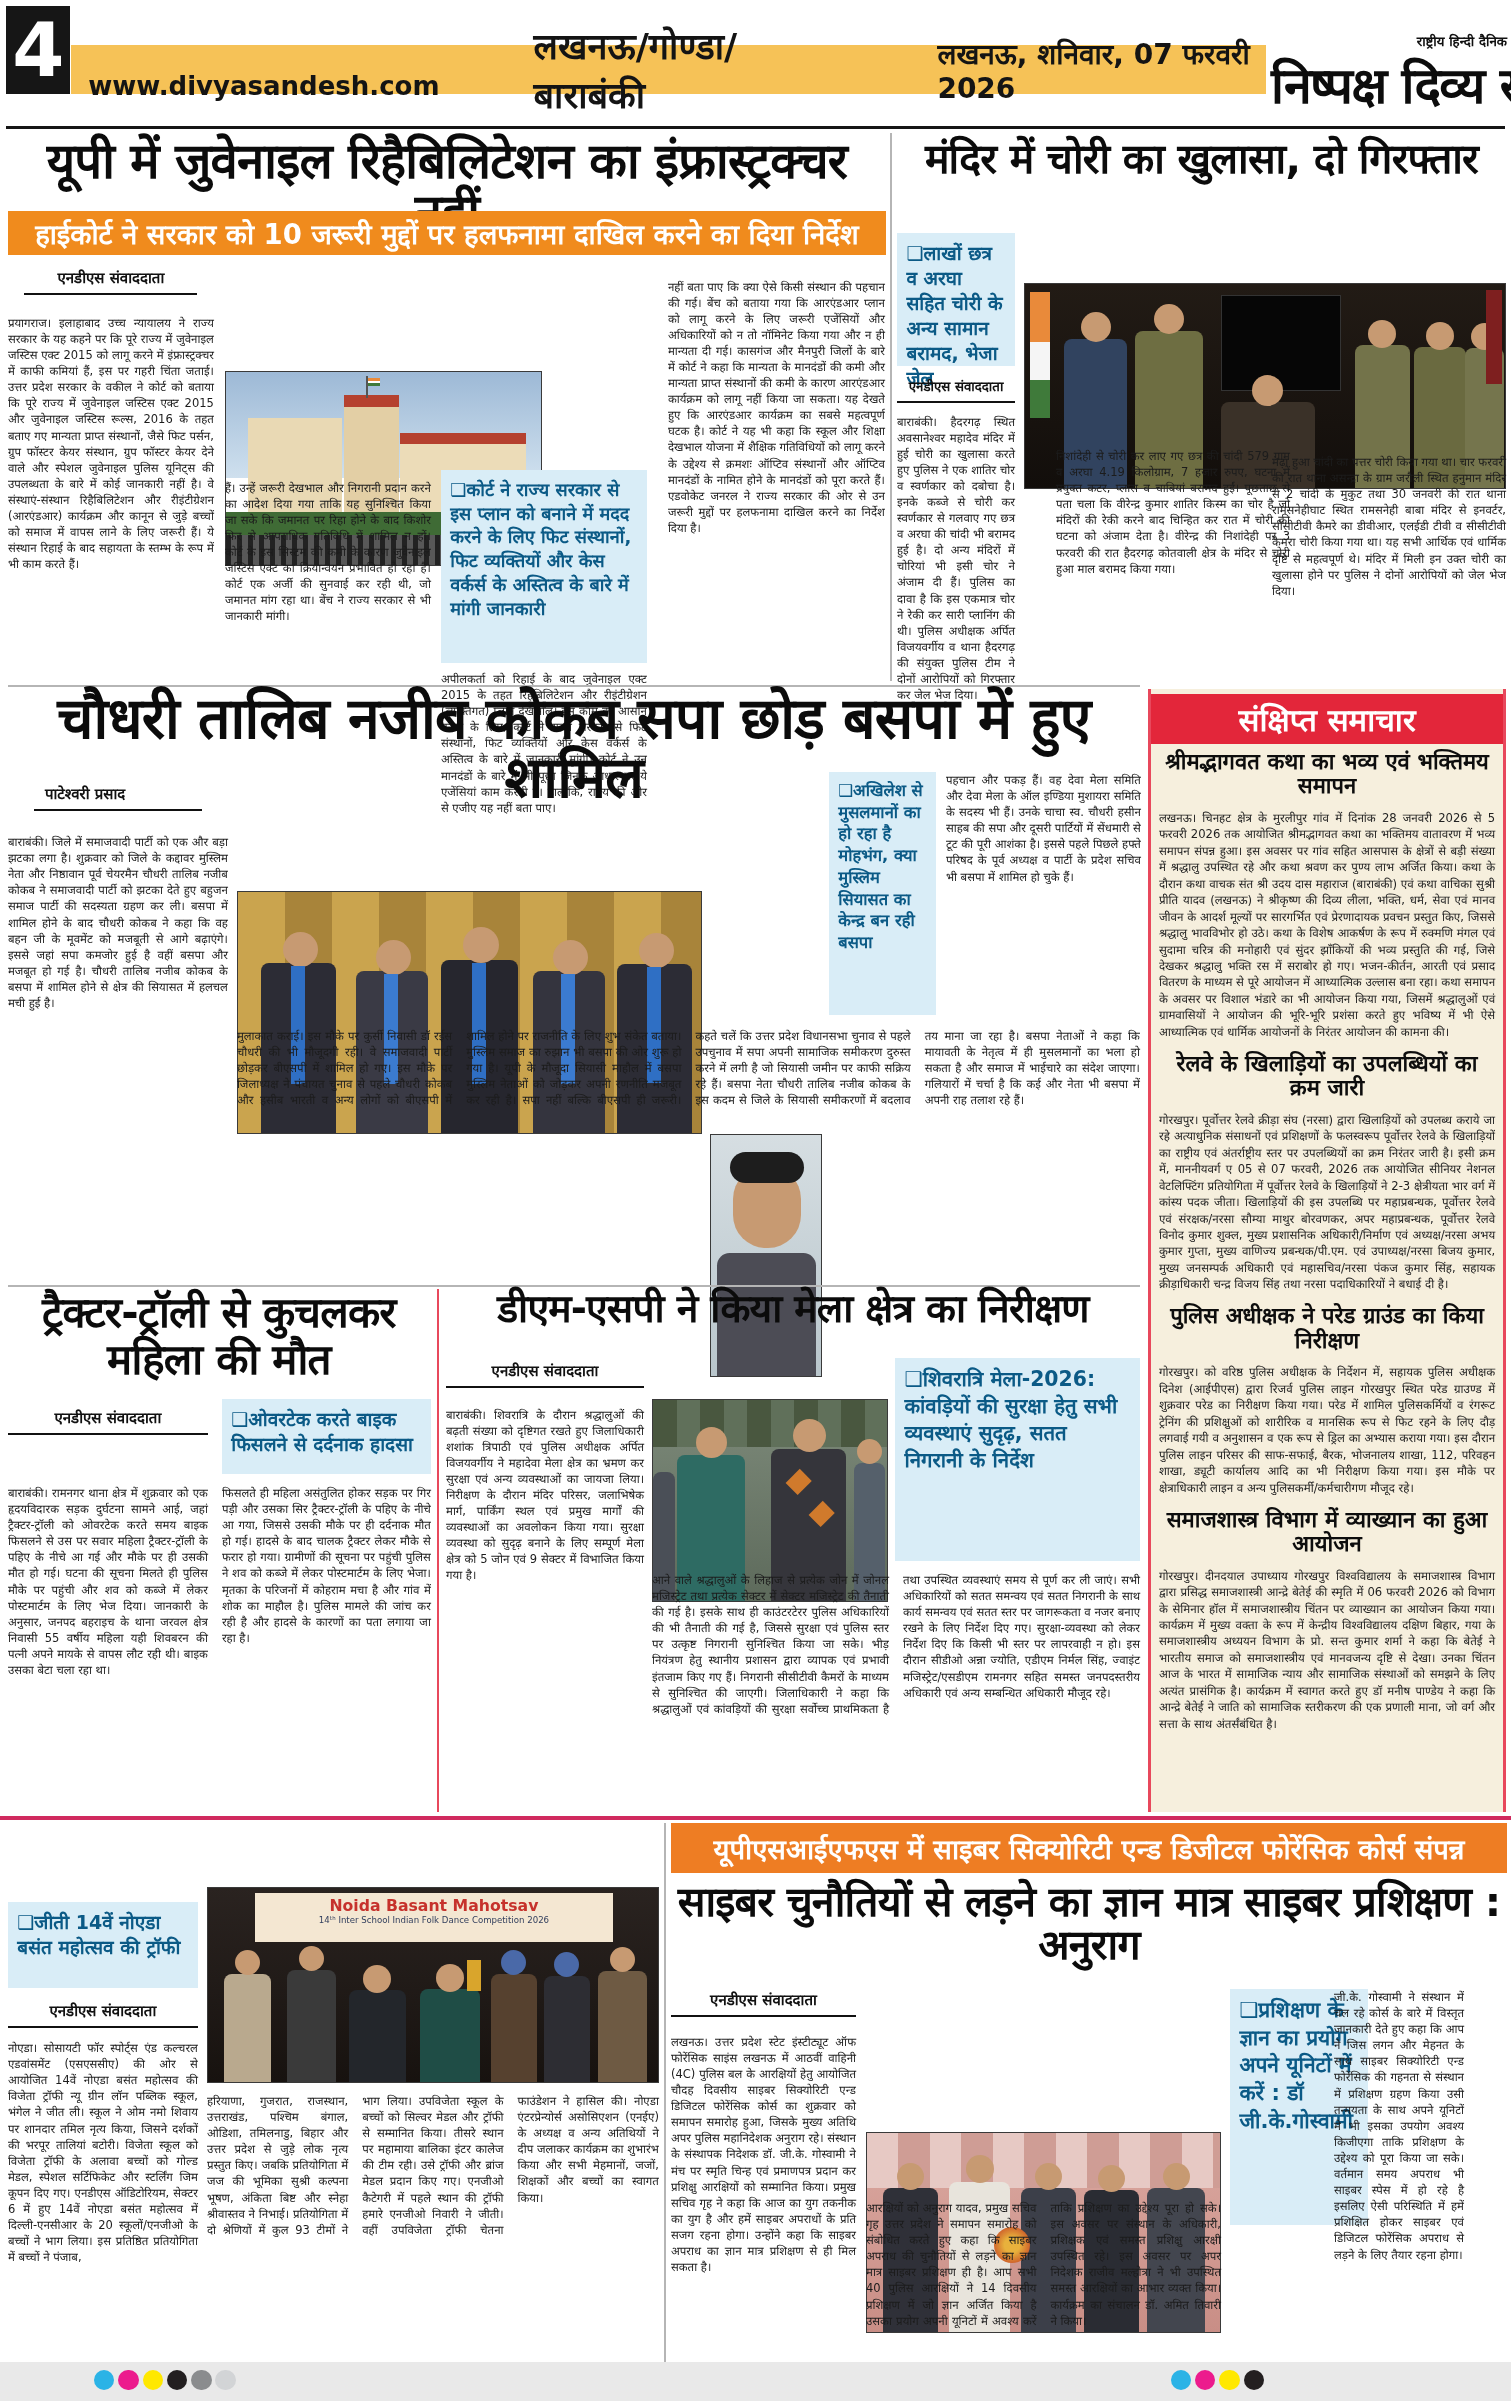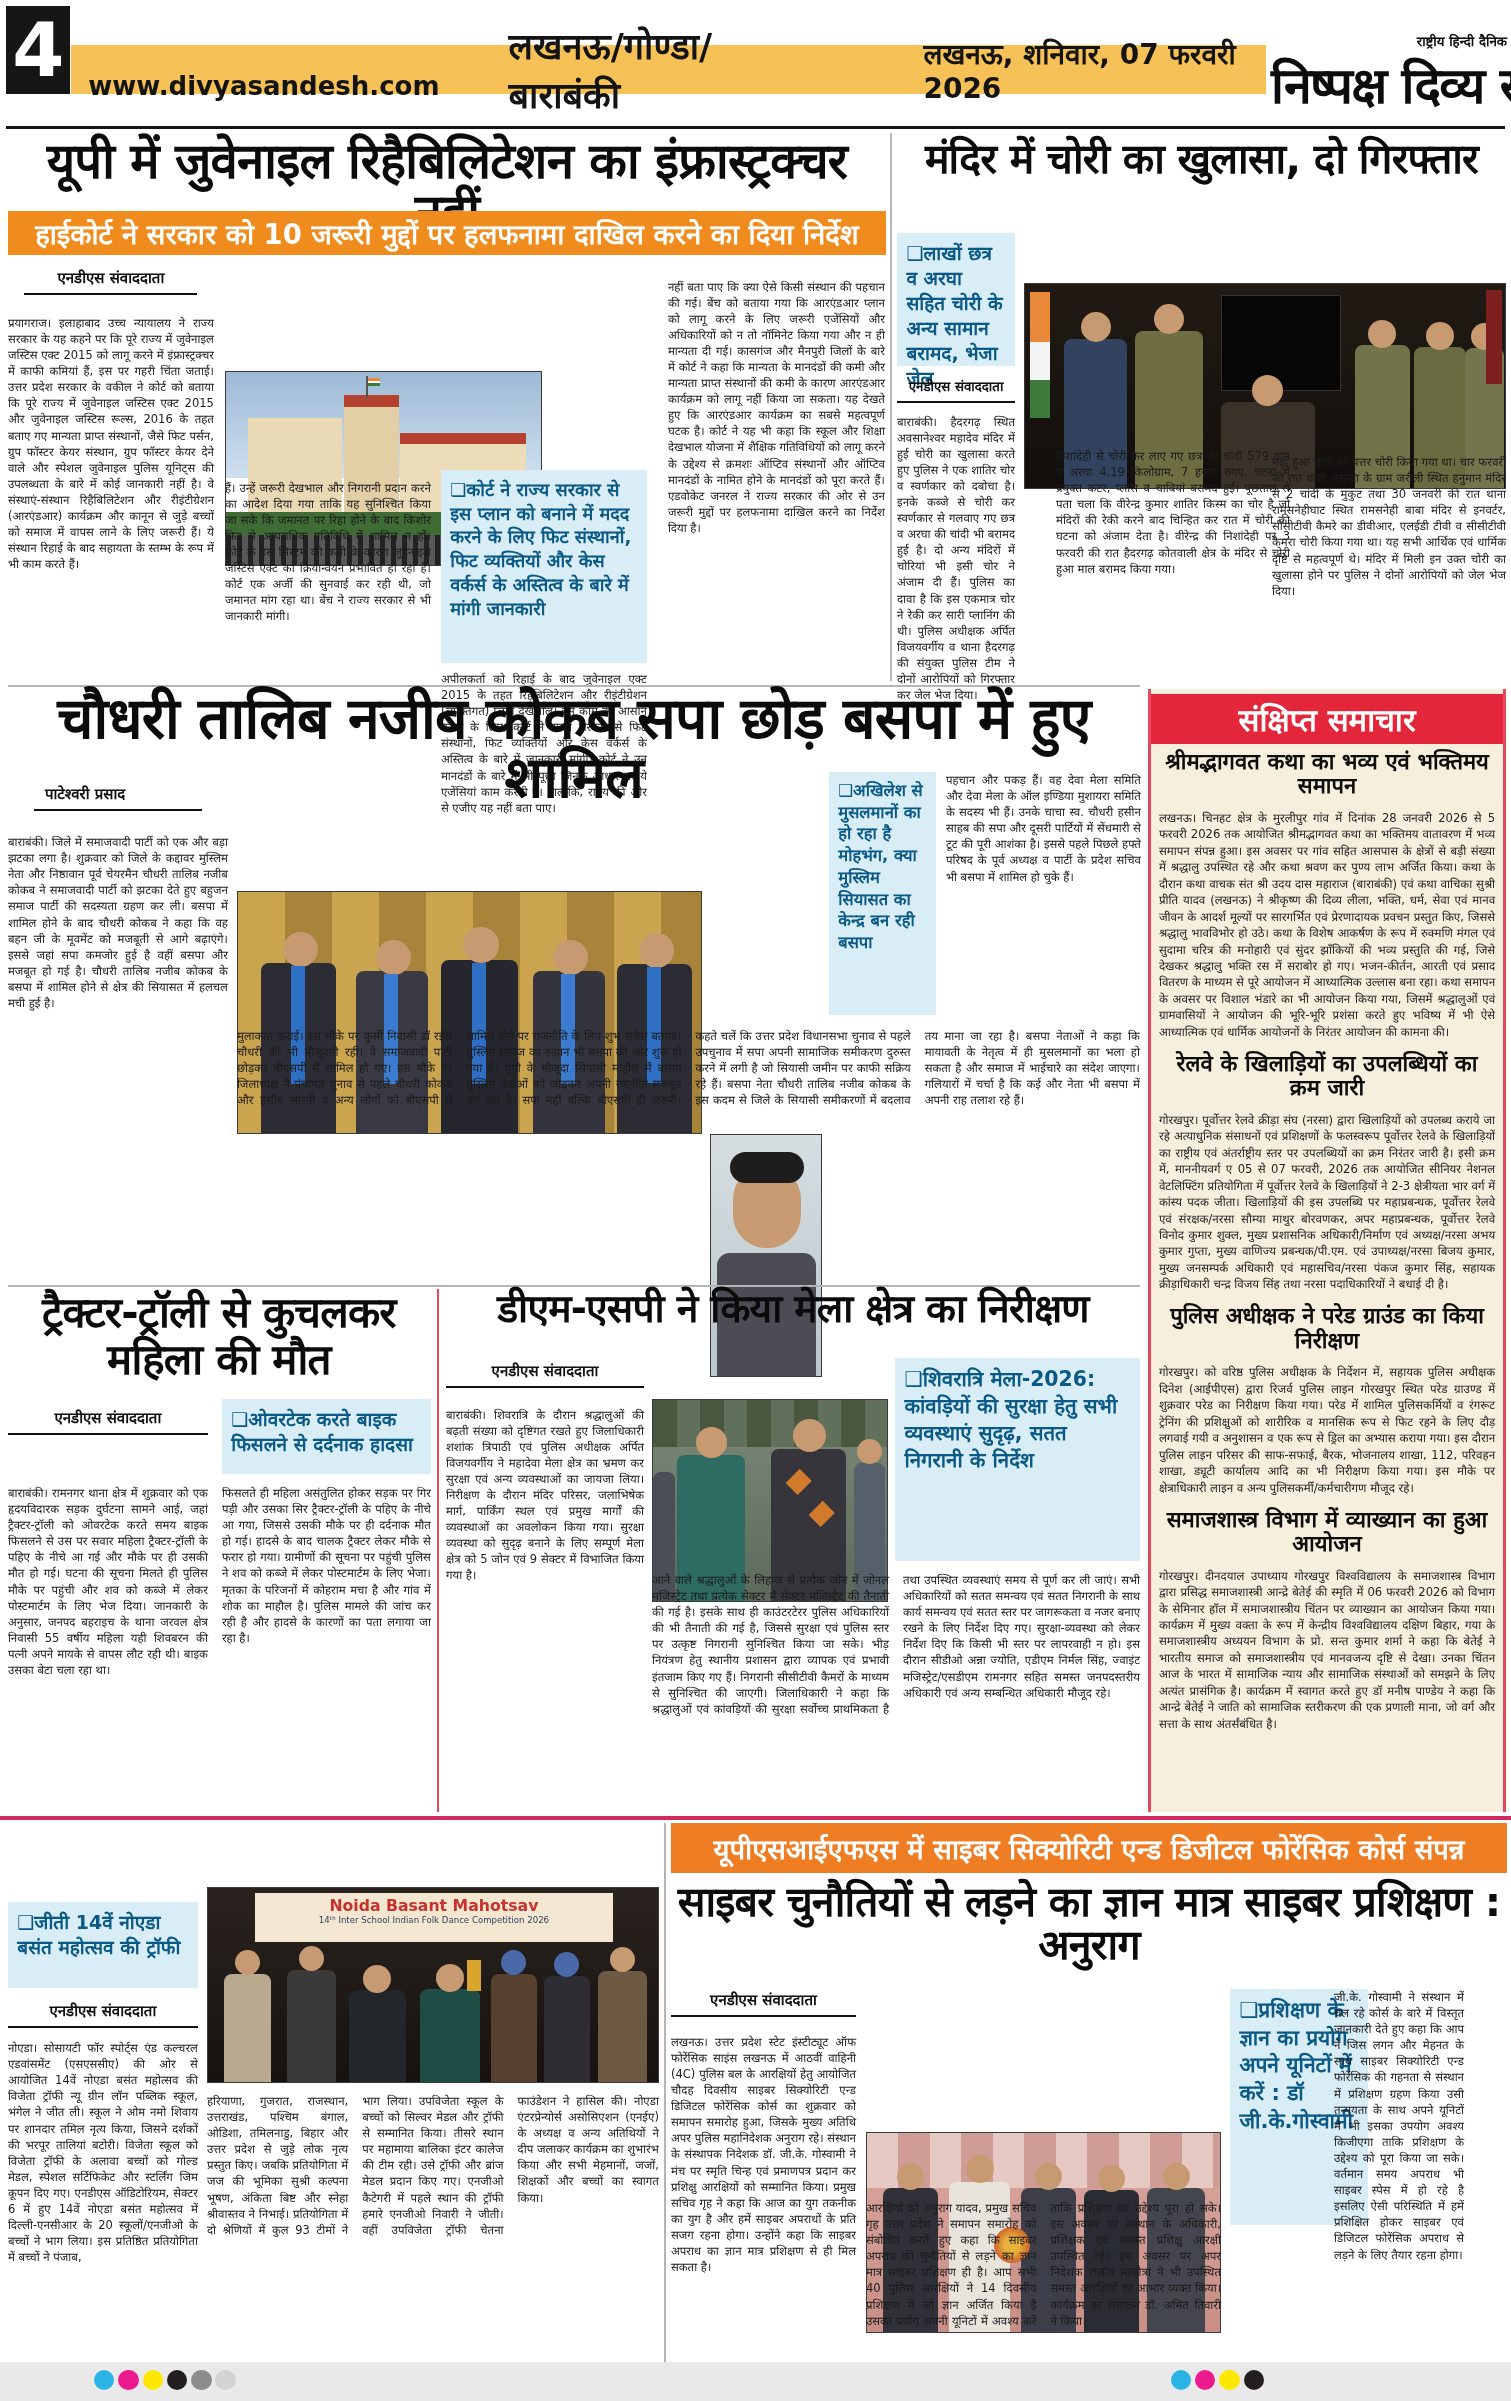--- a/index.html
+++ b/index.html
@@ -45,21 +45,21 @@
   .dot{width:20.4px;height:20.4px;border-radius:50%;display:inline-block;margin-right:3.9px;}
 </style>
 </head>
 <body>
 
 <div id="page">
 
   <div class="abs pagenum-box" style="left:6.3px;top:6.3px;width:64px;height:88px;">4</div>
   <div class="abs yellow-strip" style="left:71px;top:45px;width:1195px;height:49px;">
     <span class="site-url" style="margin-left:17.3px;margin-top:33px;">www.divyasandesh.com</span>
-    <span class="region" style="margin-left:69px;">लखनऊ/गोण्डा/बाराबंकी</span>
+    <span class="region" style="margin-left:94px;">लखनऊ/गोण्डा/बाराबंकी</span>
     <span class="dateline" style="margin-left:145px;">लखनऊ, शनिवार, 07 फरवरी 2026</span>
   </div>
   <div class="abs" style="left:1271px;top:4.7px;width:236px;height:93px;">
     <div class="logo-tag" style="margin-left:94px;margin-top:27px;">राष्ट्रीय हिन्दी दैनिक</div>
     <div class="logo-title">निष्पक्ष दिव्य संदेश</div>
   </div>
   <div class="abs rule" style="left:6.3px;top:126px;width:1499px;height:3.1px;"></div>
 
   <div class="abs" style="left:7.9px;top:132px;width:878px;height:550px;">
     <div class="headline" style="font-size:49px;text-align:center;margin-top:4.7px;">यूपी में जुवेनाइल रिहैबिलिटेशन का इंफ्रास्ट्रक्चर नहीं</div>

